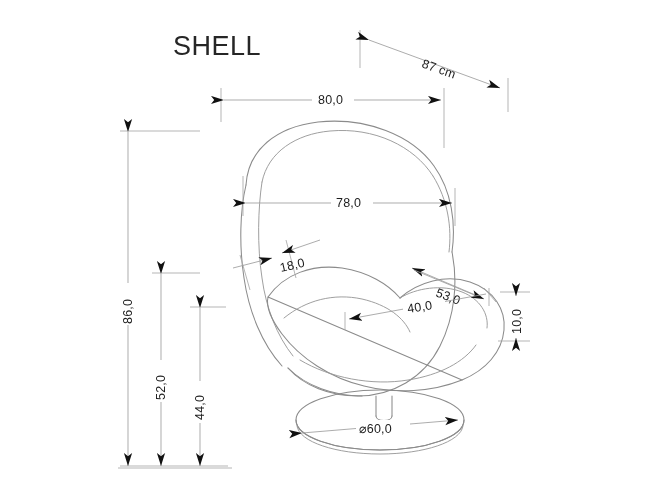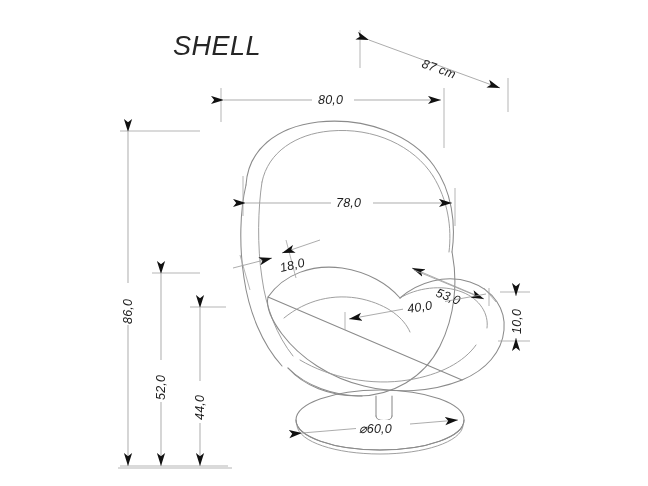--- a/index.html
+++ b/index.html
@@ -7,21 +7,20 @@
     padding: 0;
     background: #ffffff;
   }
   #drawing-root {
     position: relative;
     width: 648px;
     height: 486px;
     background: #ffffff;
     overflow: hidden;
     font-family: "Liberation Sans", sans-serif;
-    font-style: italic;
   }
   #tech-svg {
     position: absolute;
     top: 0;
     left: 0;
     width: 648px;
     height: 486px;
     display: block;
   }
   .dim-text {

